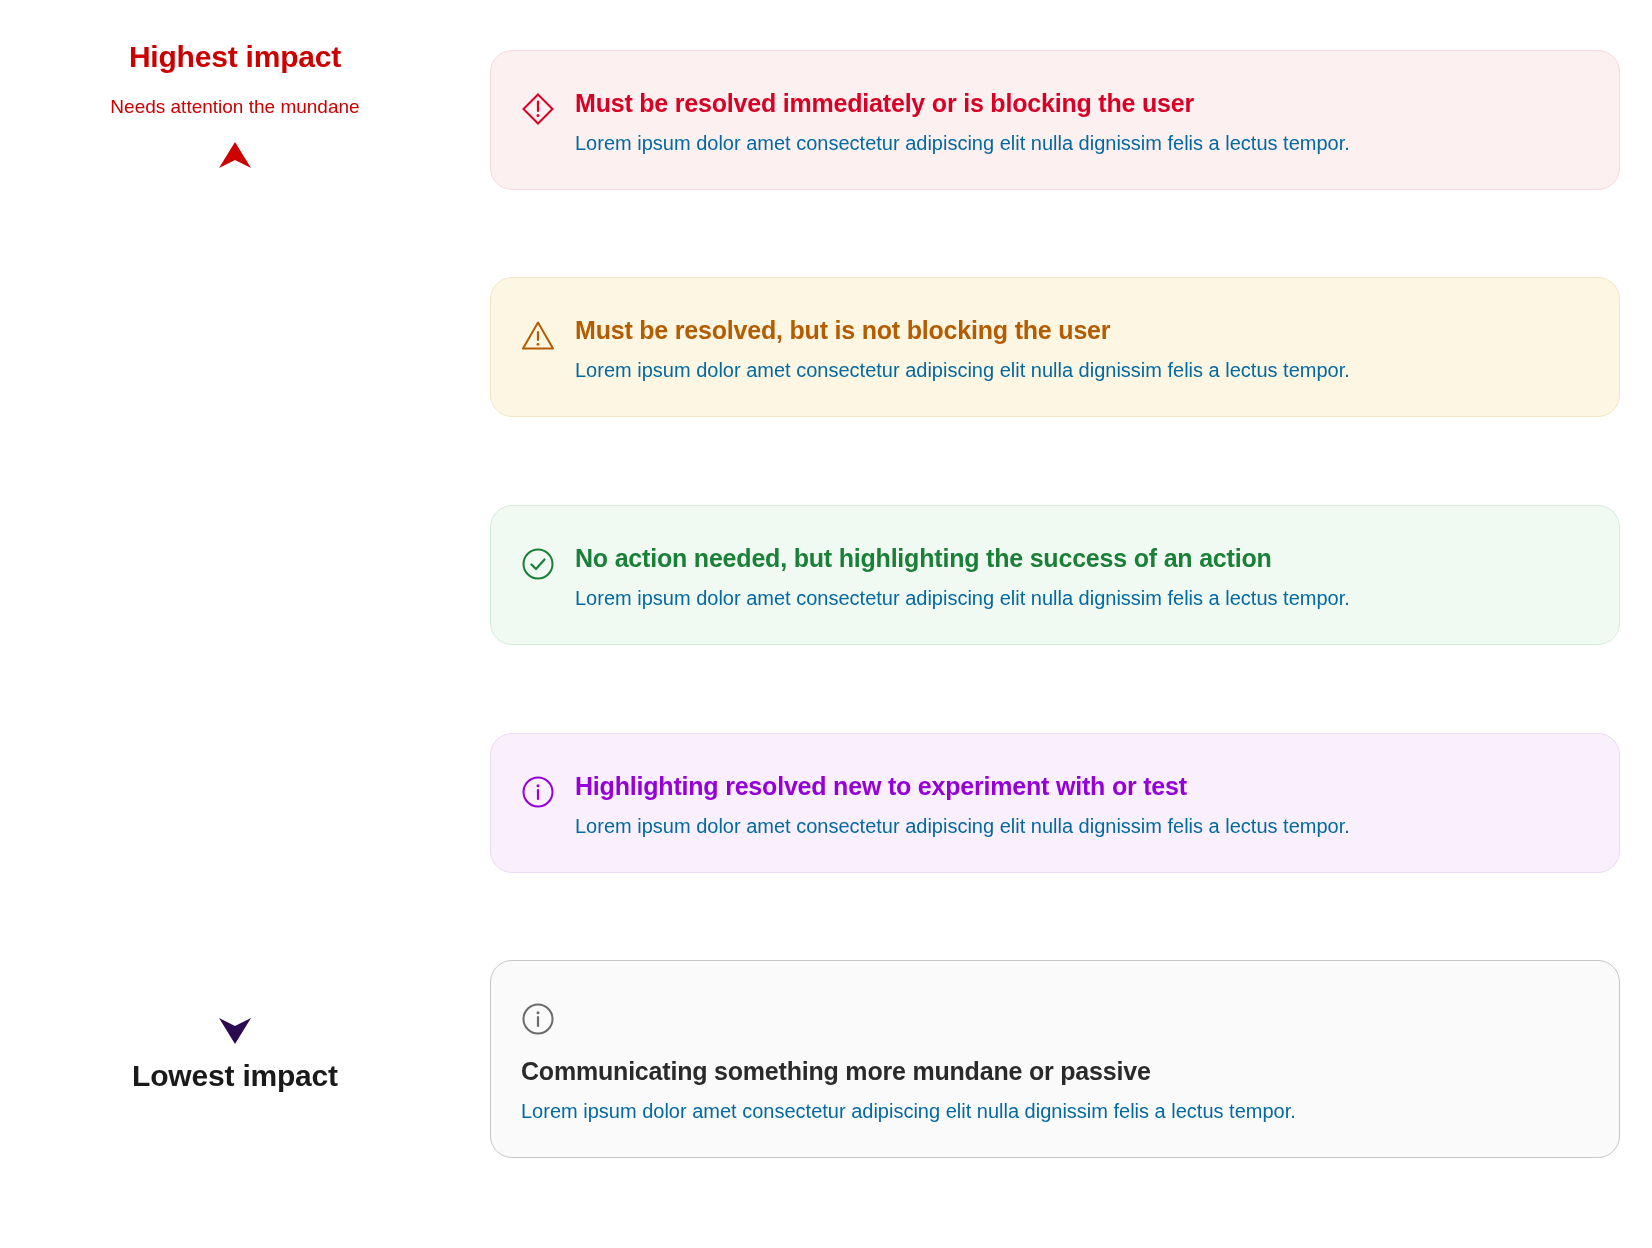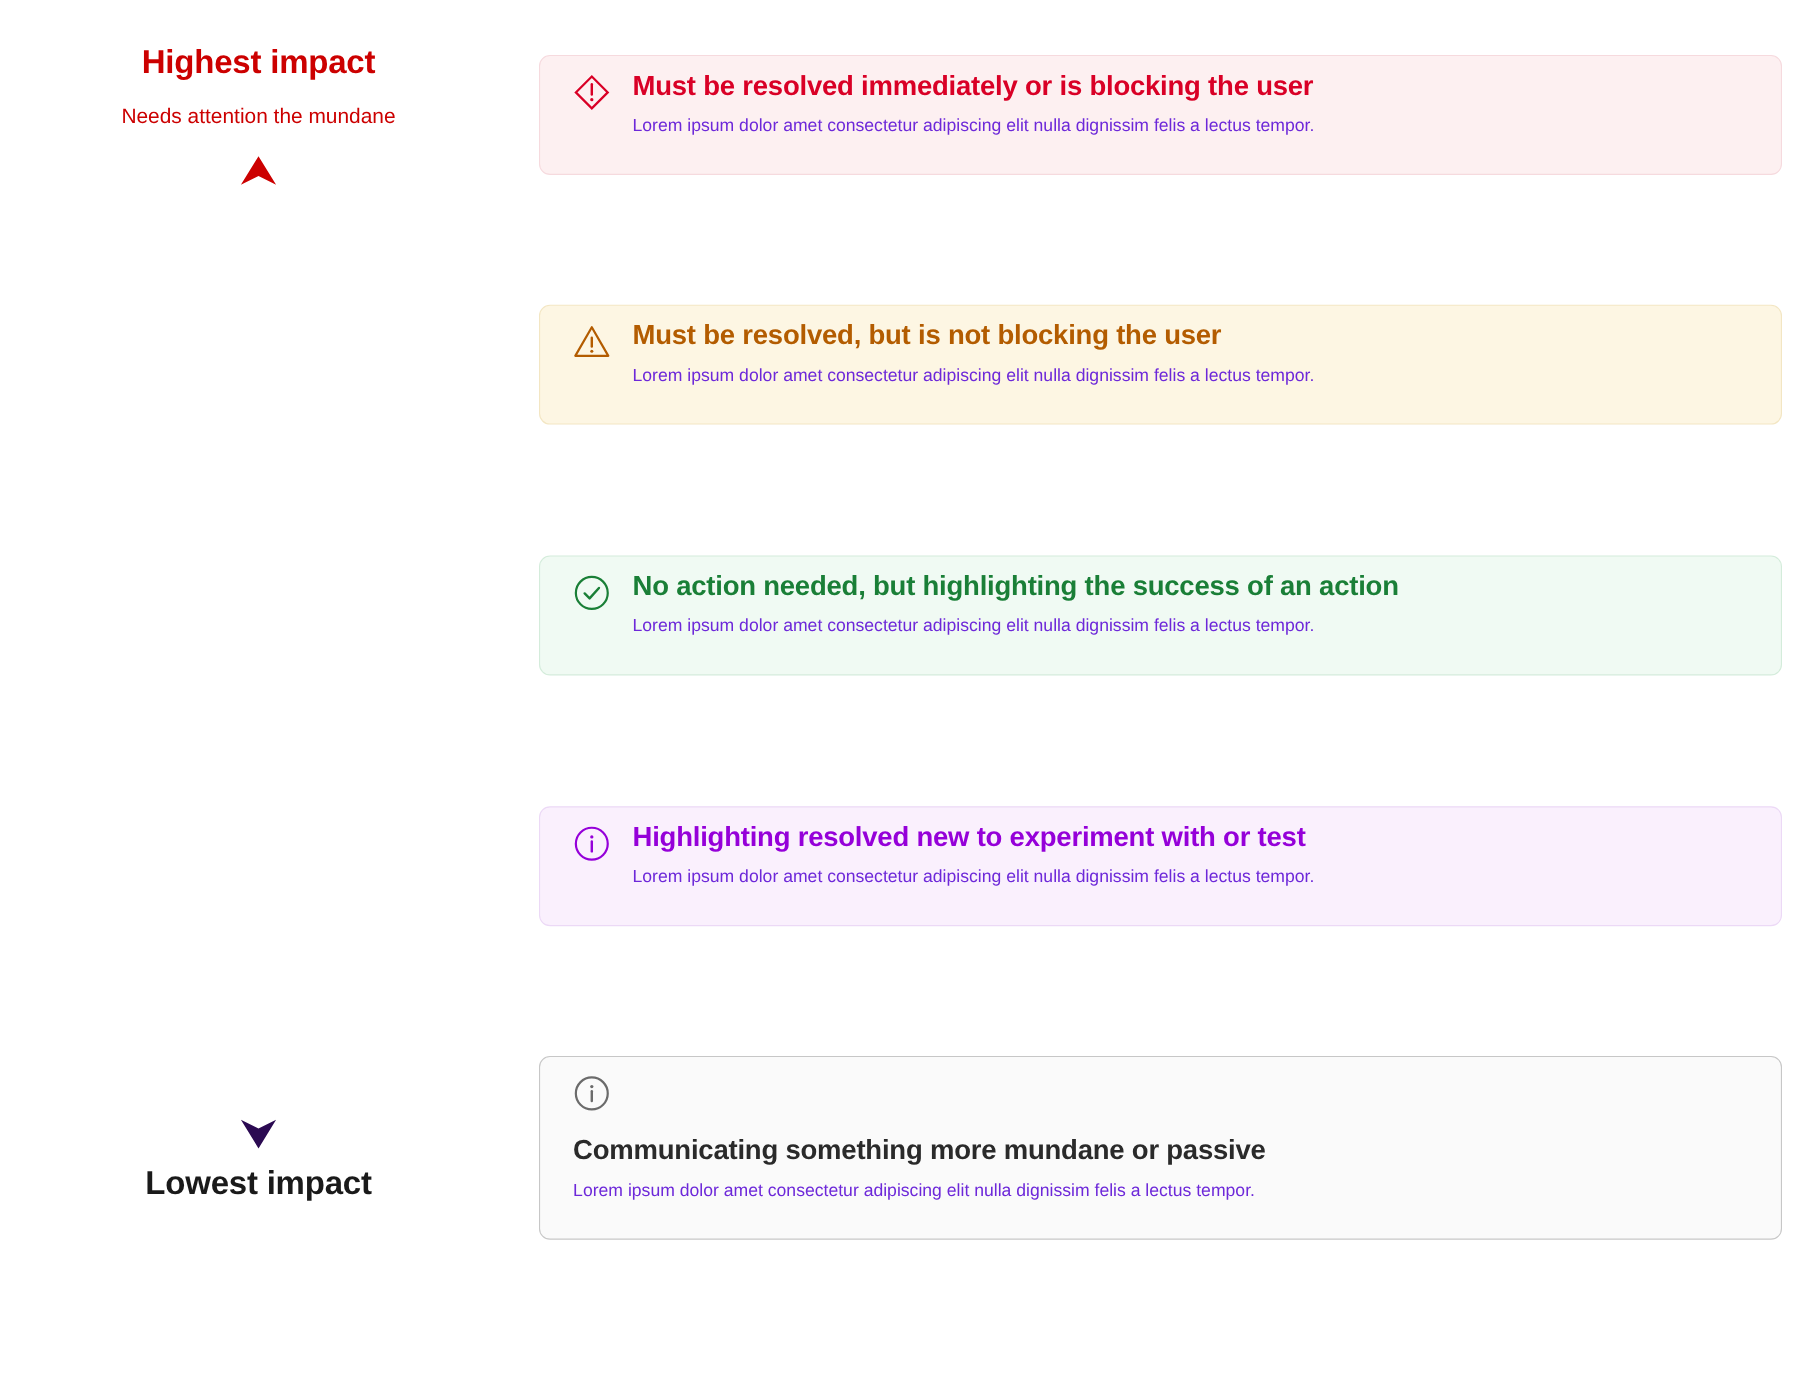--- a/index.html
+++ b/index.html
@@ -81,23 +81,23 @@
     left: 490px;
     top: 0;
     width: 1140px;
     height: 1248px;
   }
   .callout {
     position: absolute;
     left: 0;
     width: 1130px;
     box-sizing: border-box;
-    border-radius: 10px;
+    border-radius: 22px;
     border: 1px solid transparent;
-    padding: 12px 30px 30px 30px;
+    padding: 37px 30px 30px 30px;
     display: flex;
     align-items: flex-start;
     gap: 20px;
   }
   .callout .icon {
     flex: 0 0 auto;
     width: 34px;
     height: 34px;
     margin-top: 4px;
     display: block;
@@ -107,23 +107,23 @@
     min-width: 0;
   }
   .callout .title {
     font-size: 25px;
     font-weight: bold;
     line-height: 1.2;
     letter-spacing: -0.2px;
     margin: 0 0 10px 0;
   }
   .callout .desc {
-    font-size: 16px;
+    font-size: 20px;
     line-height: 1.55;
-    color: #6d28d9;
+    color: #0369a1;
     margin: 0;
     max-width: 920px;
   }
 
   
   #callout-0 { top: 50px; }
   #callout-1 { top: 277px; }
   #callout-2 { top: 505px; }
   #callout-3 { top: 733px; }
   #callout-4 { top: 960px; flex-direction: column; }

